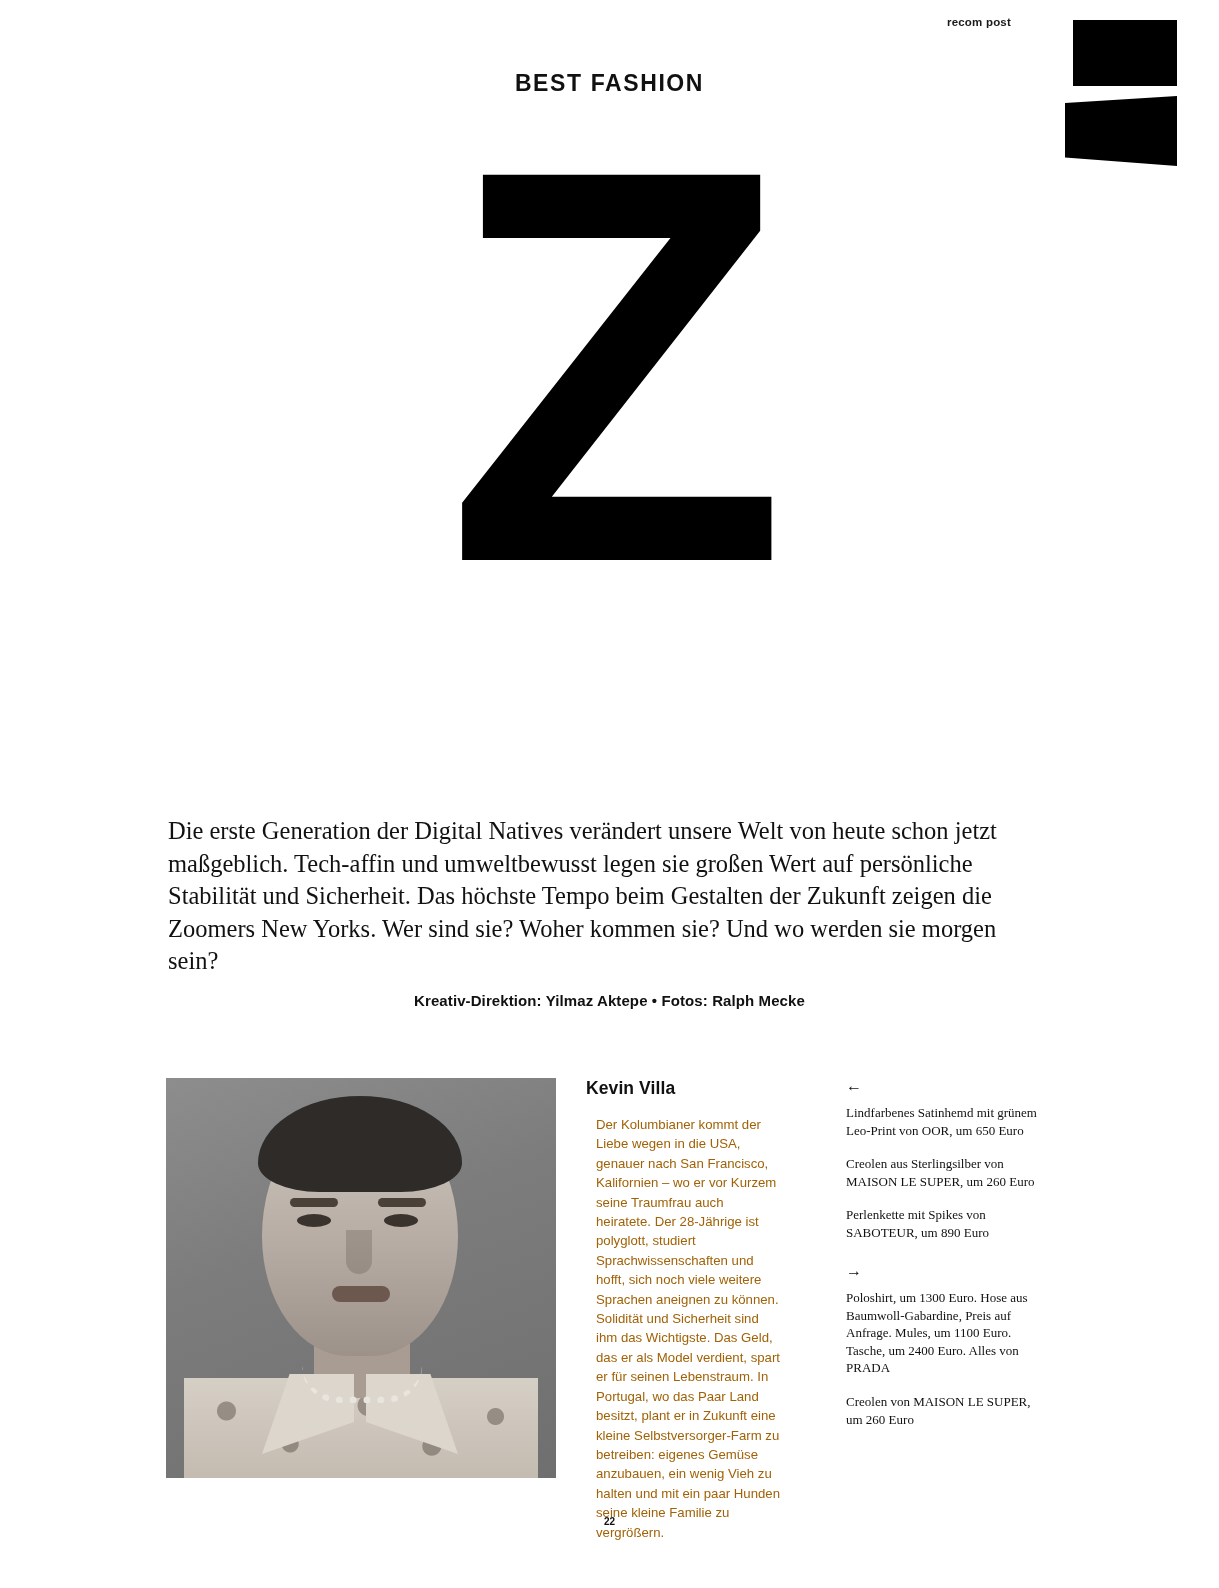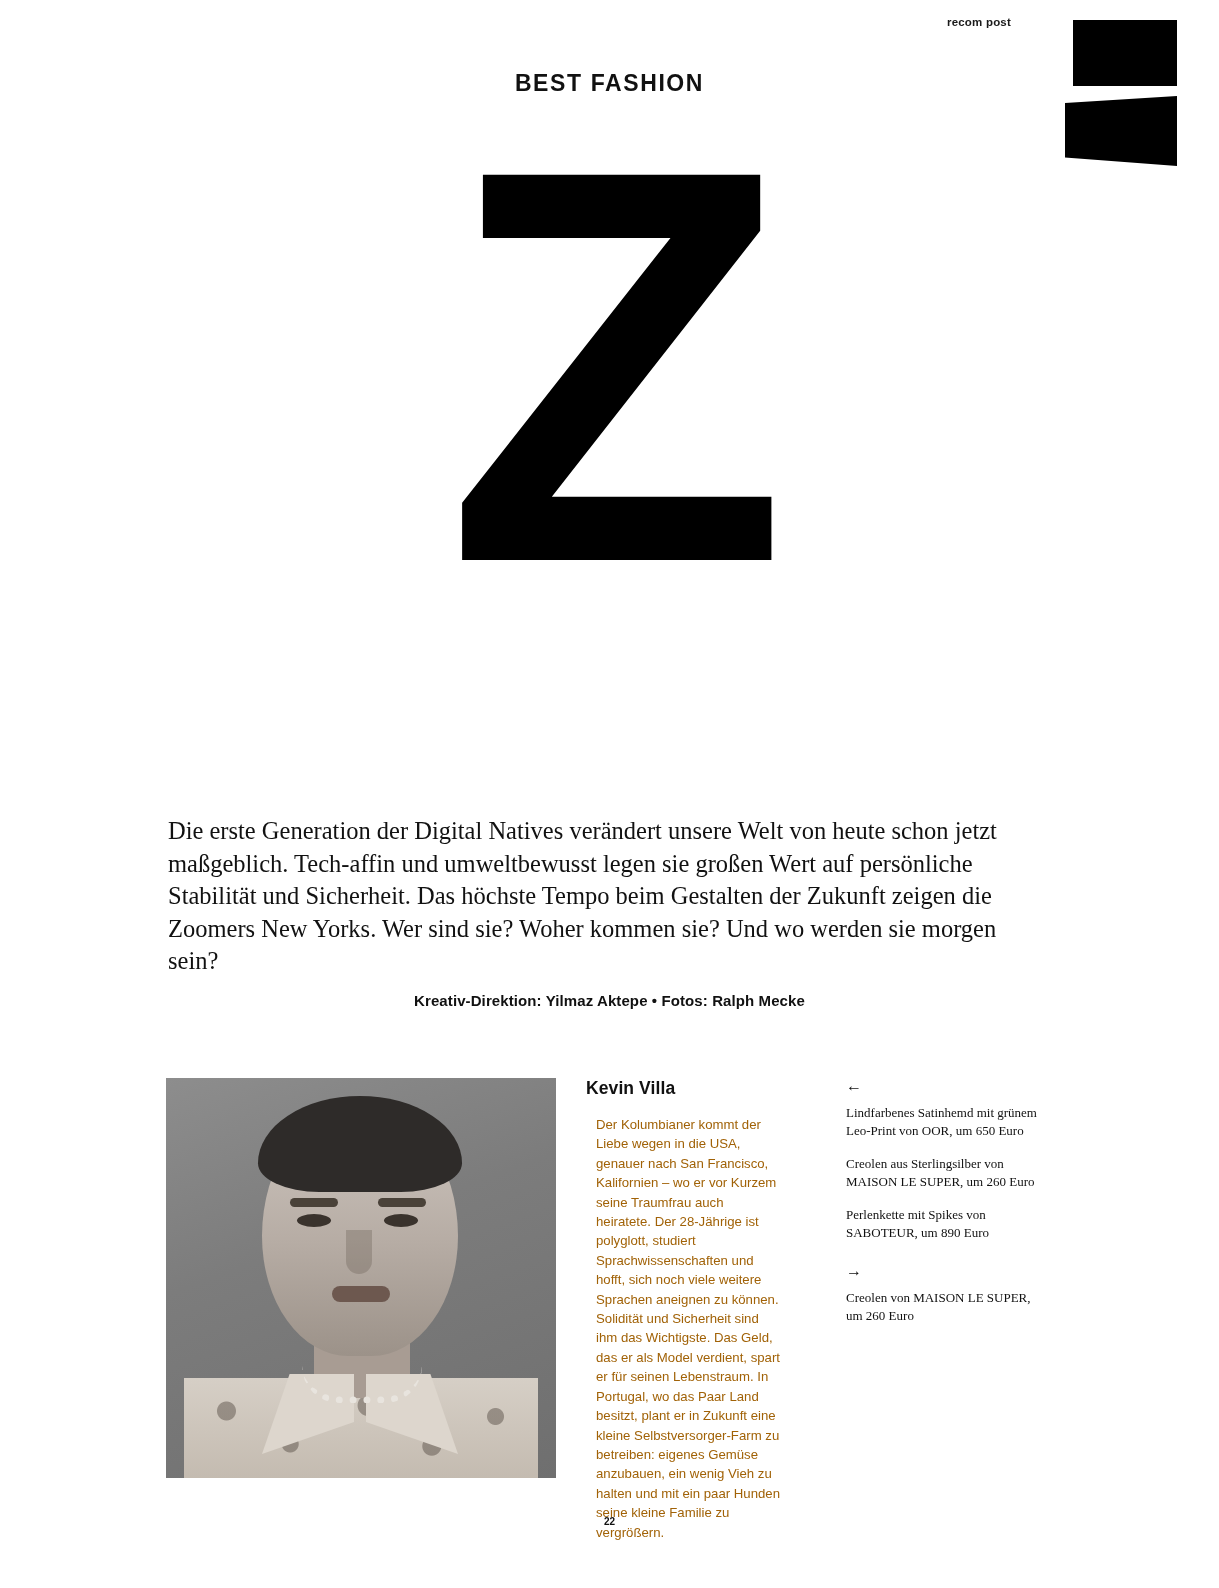--- a/index.html
+++ b/index.html
@@ -313,16 +313,17 @@
   <h2>Kevin Villa</h2>
   <p>Der Kolumbianer kommt der Liebe wegen in die USA, genauer nach San Francisco, Kalifornien – wo er vor Kurzem seine Traumfrau auch heiratete. Der 28-Jährige ist polyglott, studiert Sprachwissenschaften und hofft, sich noch viele weitere Sprachen aneignen zu können. Solidität und Sicherheit sind ihm das Wichtigste. Das Geld, das er als Model verdient, spart er für seinen Lebenstraum. In Portugal, wo das Paar Land besitzt, plant er in Zukunft eine kleine Selbstversorger-Farm zu betreiben: eigenes Gemüse anzubauen, ein wenig Vieh zu halten und mit ein paar Hunden seine kleine Familie zu vergrößern.</p>
 </div>
 
 <div class="credits-col">
   <span class="arrow">←</span>
   <p>Lindfarbenes Satinhemd mit grünem Leo-Print von OOR, um 650 Euro</p>
   <p>Creolen aus Sterlingsilber von MAISON LE SUPER, um 260 Euro</p>
   <p>Perlenkette mit Spikes von SABOTEUR, um 890 Euro</p>
   <span class="arrow arrow-2">→</span>
+  <p>Poloshirt, um 1300 Euro. Hose aus Baumwoll-Gabardine, Preis auf Anfrage. Mules, um 1100 Euro. Tasche, um 2400 Euro. Alles von PRADA</p>
   <p>Creolen von MAISON LE SUPER, um 260 Euro</p>
 </div>
 
 <div class="folio">22</div>
 
 </body></html>

